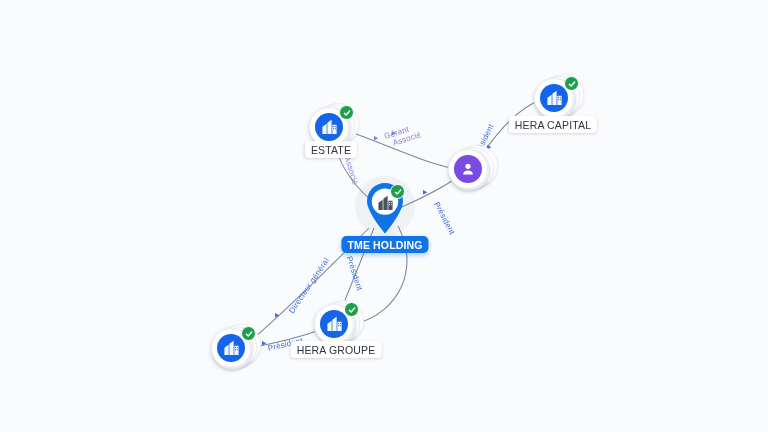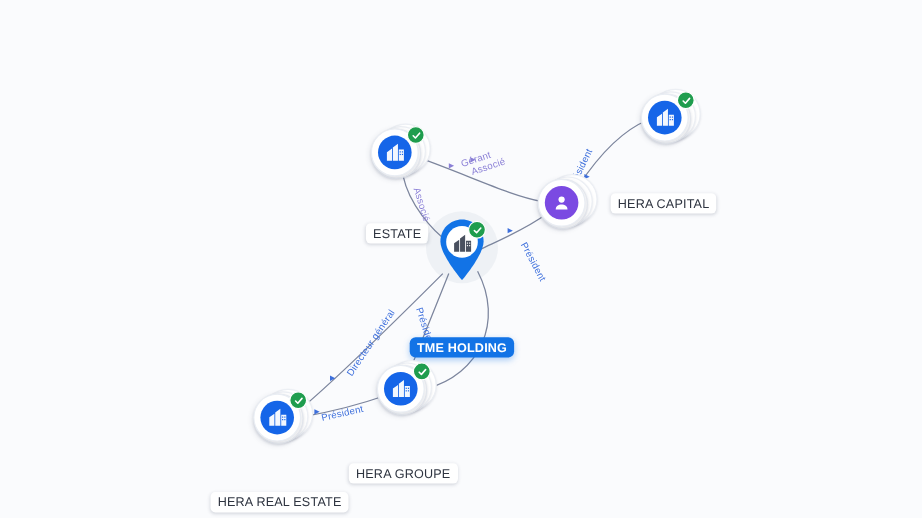--- a/index.html
+++ b/index.html
@@ -43,21 +43,20 @@
   .badge svg{display:block;}
 
   
   .nlabel{
     position:absolute;white-space:nowrap;
     font-size:10.5px;letter-spacing:.15px;
     padding:2.5px 6px;border-radius:4px;
     background:#ffffff;color:#2e3440;
     box-shadow:0 1px 3px rgba(40,50,80,.18);
     transform:translateX(-50%);
-    margin-top:45px;
   }
   .nlabel.primary{
     background:#1273e6;color:#ffffff;font-weight:600;font-size:10.5px;
     border-radius:5px;box-shadow:0 2px 5px rgba(18,115,230,.35);
   }
 
   
   .pin-wrap{position:relative;width:44px;height:52px;}
   .pin-halo{
     position:absolute;left:-8px;top:-6px;width:60px;height:60px;border-radius:50%;
@@ -299,17 +298,14 @@
           </svg>
         </div>
       </div>
       <div class="badge">
         <svg width="8" height="8" viewBox="0 0 24 24" fill="none" stroke="#ffffff" stroke-width="4" stroke-linecap="round" stroke-linejoin="round">
             <path d="M4 12.5L9.5 18L20 6"></path>
           </svg>
       </div>
     </div>
   </div>
-  <div class="nlabel" style="left:233px;top:365px;">
-    <span>HERA REAL ESTATE</span>
-  </div>
 
 </div>
 
 </body></html>

